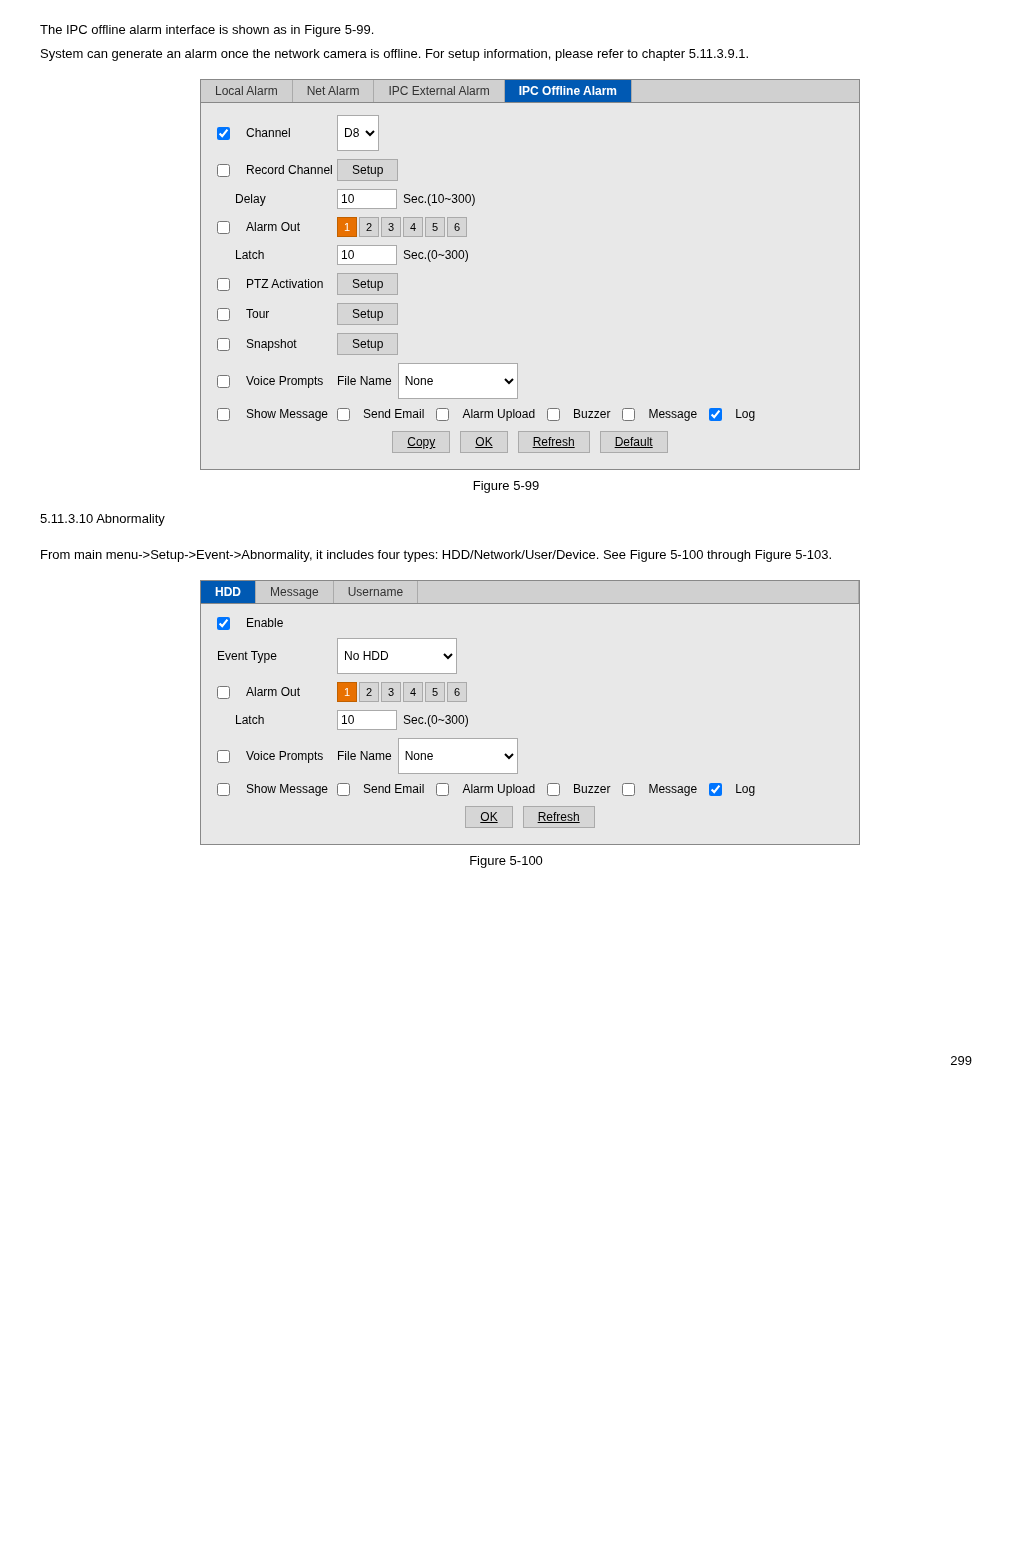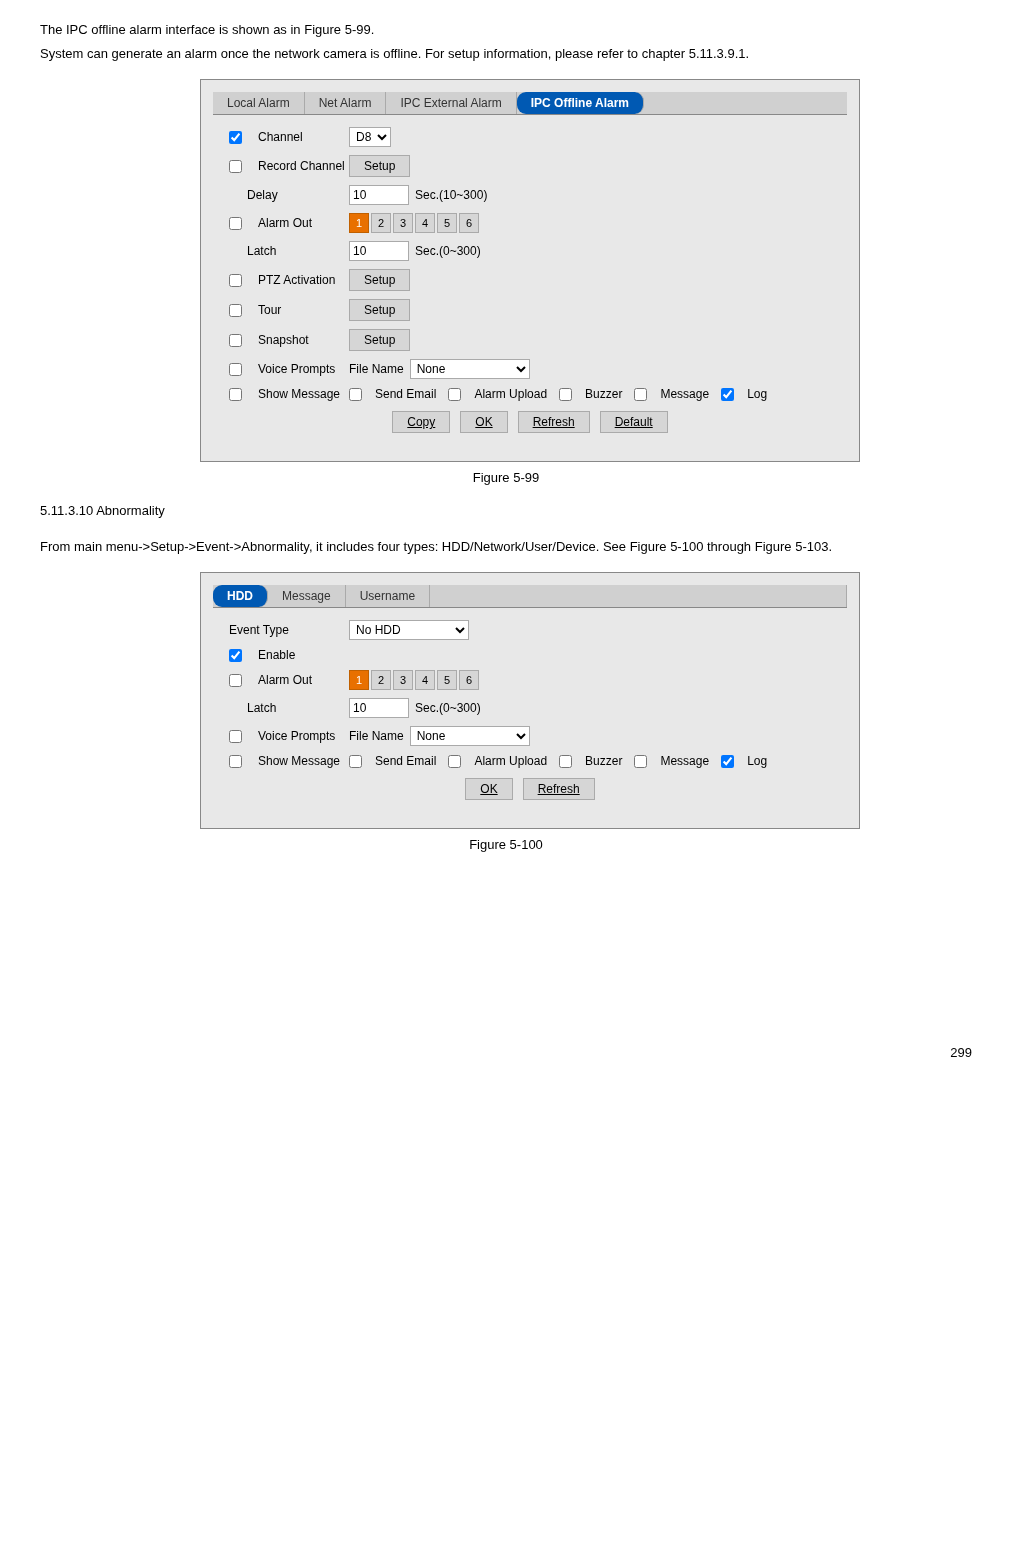--- a/index.html
+++ b/index.html
@@ -26,41 +26,40 @@
     }
     .section-heading {
       margin: 16px 0 16px 0;
       font-size: 13px;
     }
     
     .ui-panel {
       border: 1px solid #888;
       background: #e8e8e8;
       width: 660px;
-      padding: 12px;
+      padding: 0;
       margin-left: 48px;
     }
     .tab-bar {
       display: flex;
       background: #d0d0d0;
       border-bottom: 1px solid #888;
     }
     .tab {
       padding: 4px 14px;
       font-size: 12px;
       border-right: 1px solid #aaa;
       cursor: pointer;
       background: #d0d0d0;
       color: #333;
     }
     .tab.active {
       background: #0059b3;
       color: #fff;
       font-weight: bold;
-      border-radius: 9px;
     }
     .panel-body {
       padding: 12px 16px 16px 16px;
       background: #e8e8e8;
     }
     .form-row {
       display: flex;
       align-items: center;
       margin-bottom: 8px;
       font-size: 12px;
@@ -78,21 +77,21 @@
     .form-control {
       display: flex;
       align-items: center;
       gap: 6px;
     }
     select.ui-select {
       font-size: 12px;
       padding: 1px 2px;
       background: #fff;
       border: 1px solid #aaa;
-      height: 20px;
+      height: 36px;
     }
     input.ui-input {
       font-size: 12px;
       background: #fff;
       border: 1px solid #aaa;
       height: 20px;
       padding: 0 3px;
       width: 60px;
     }
     button.ui-btn {
@@ -311,33 +310,33 @@
     <div class="tab-bar">
       <div class="tab active">HDD</div>
       <div class="tab">Message</div>
       <div class="tab">Username</div>
       <div class="tab" style="flex:1;"></div>
     </div>
     <div class="panel-body">
 
       <div class="form-row">
         <div class="form-label">
+          <input type="checkbox" checked="" style="">
+          <span>Enable</span>
+        </div>
+      </div>
+
+      <div class="form-row">
+        <div class="form-label">
           <span style="margin-left:0px;">Event Type</span>
         </div>
         <div class="form-control">
           <select class="ui-select" style="width:120px;">
             <option>No HDD</option>
           </select>
-        </div>
-      </div>
-
-      <div class="form-row">
-        <div class="form-label">
-          <input type="checkbox" checked="" style="">
-          <span>Enable</span>
         </div>
       </div>
 
       <div class="form-row">
         <div class="form-label">
           <input type="checkbox" style="">
           <span>Alarm Out</span>
         </div>
         <div class="form-control alarm-num-box">
           <div class="num-btn active">1</div>
@@ -404,14 +403,14 @@
       <div class="btn-row">
         <button class="ui-btn">OK</button>
         <button class="ui-btn">Refresh</button>
       </div>
     </div>
   </div>
   <div class="figure-caption">Figure 5-100</div>
 </div>
 
 <div style="position:relative; height:200px;">
-  <div style="position:absolute; bottom:0; right:0; font-size:13px;">299</div>
+  <div style="position:absolute; bottom:8px; right:0; font-size:13px;">299</div>
 </div>
 
 </body></html>

